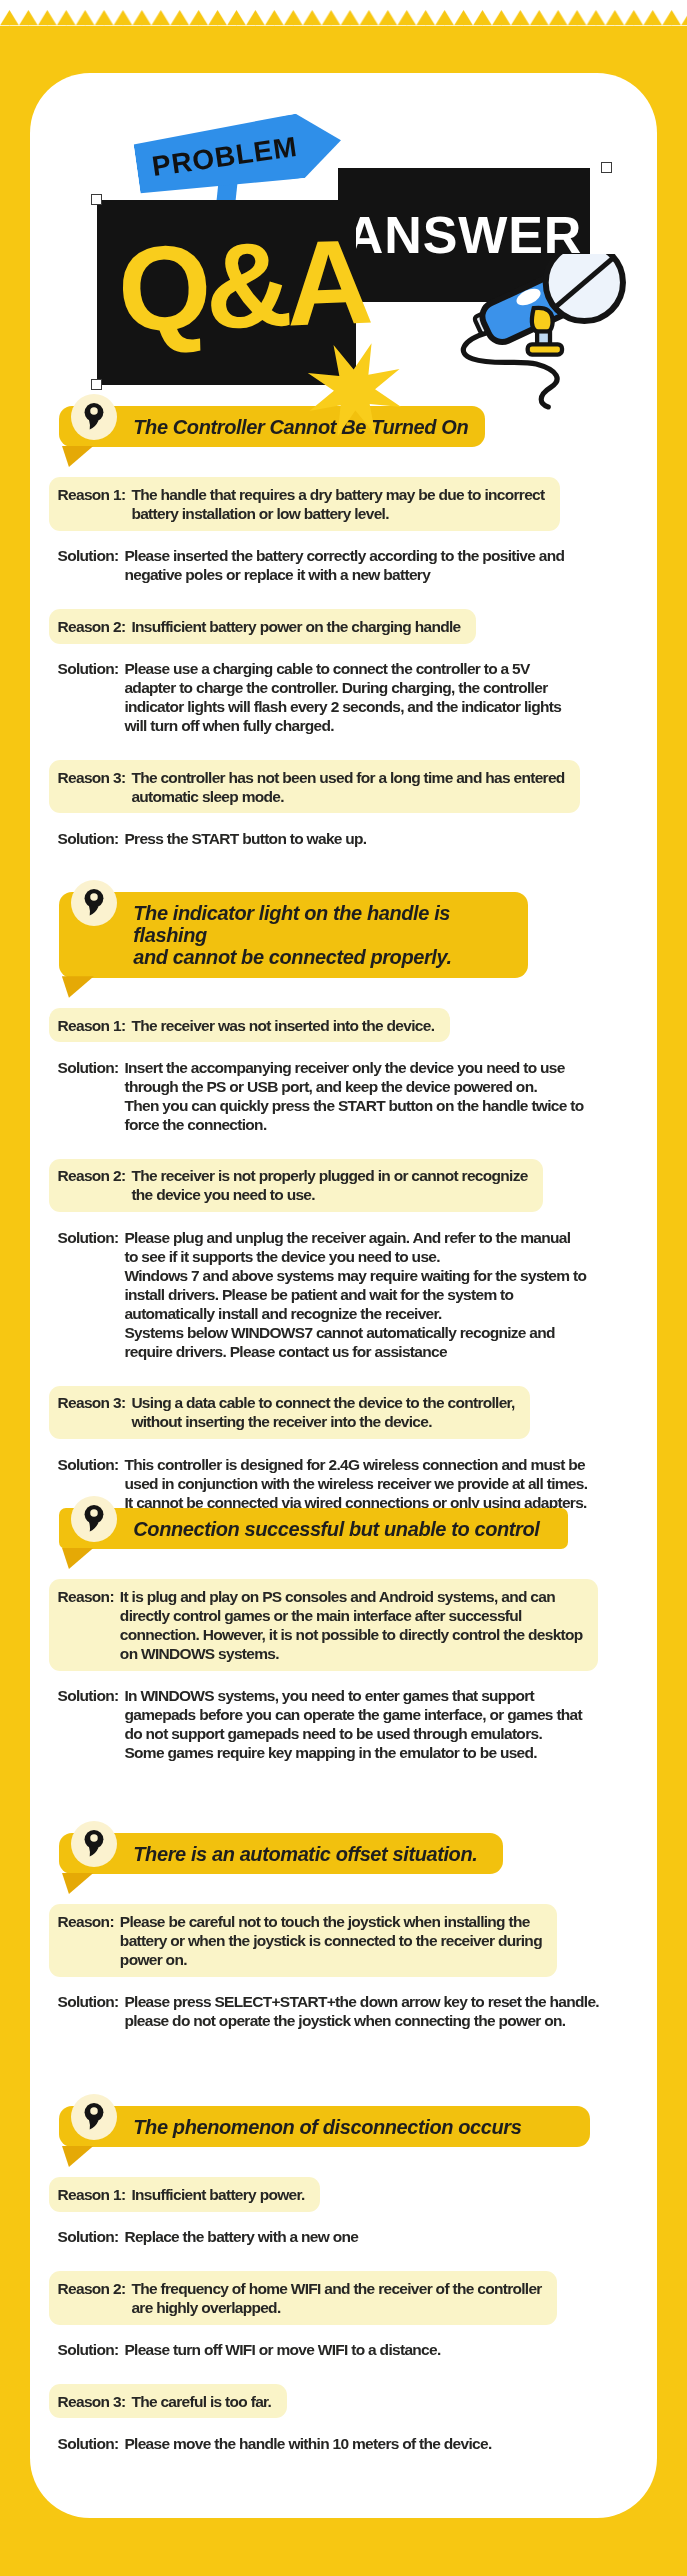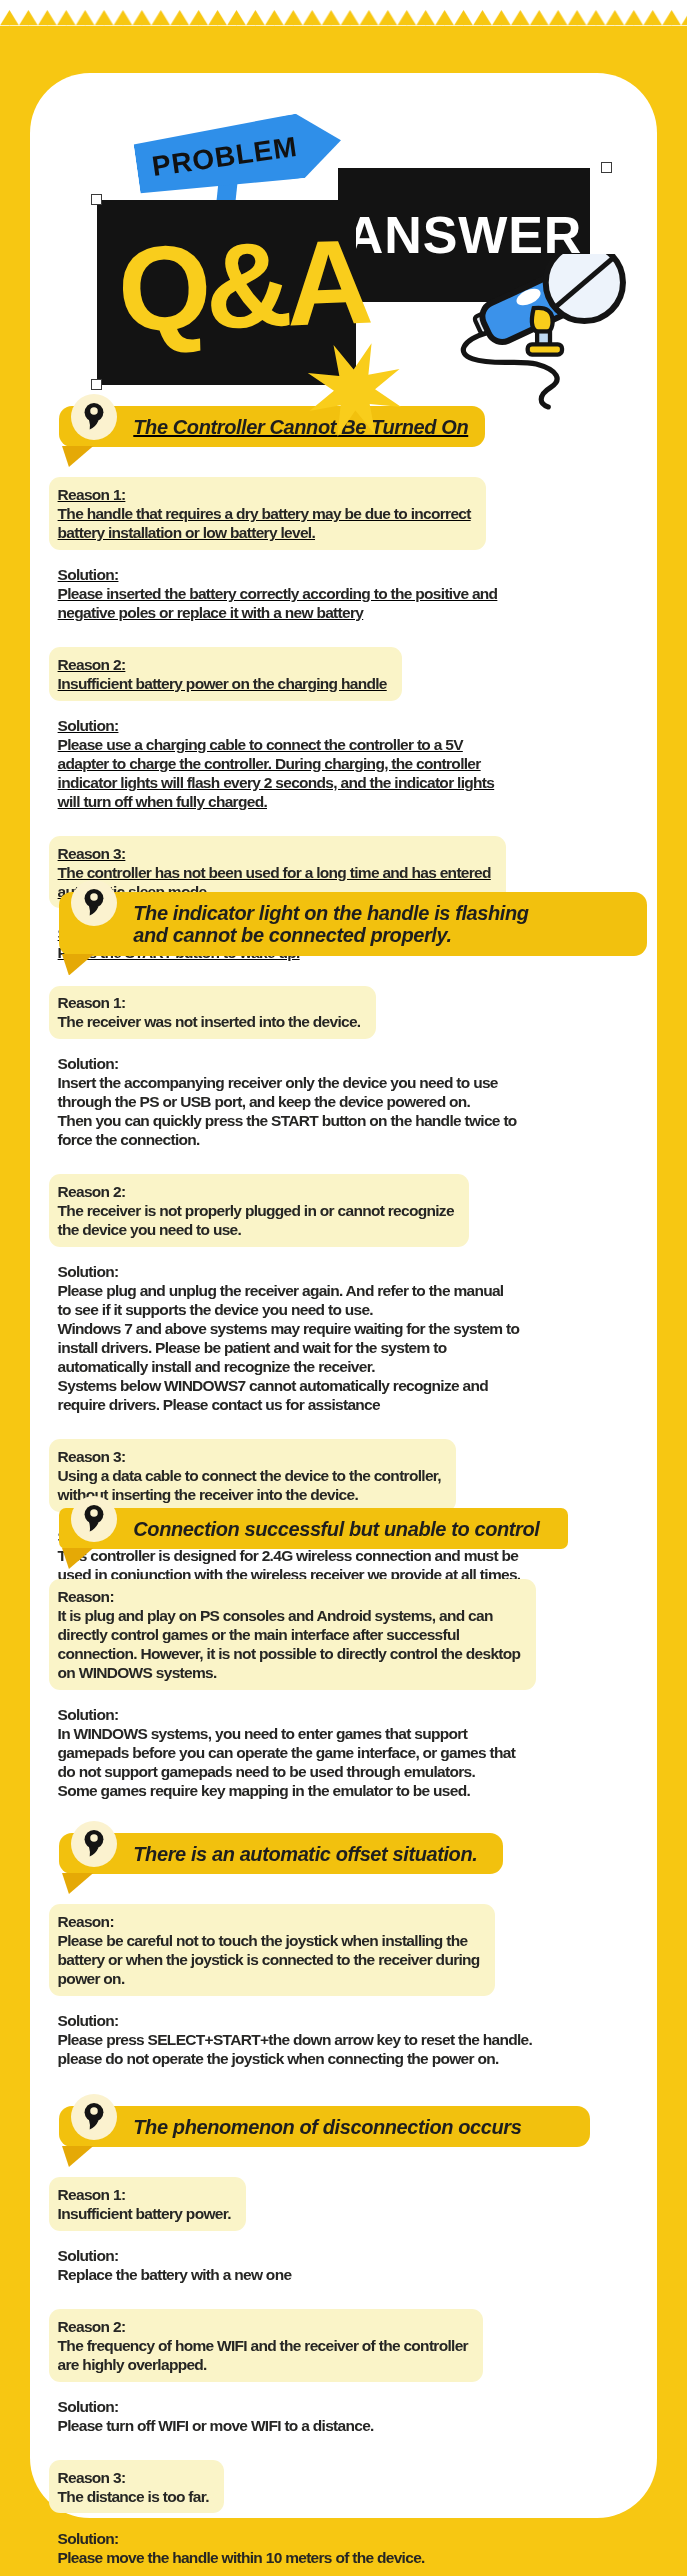--- a/index.html
+++ b/index.html
@@ -34,21 +34,21 @@
   .qa-sec{position:absolute;left:49px;width:609px;}
   .pill{position:relative;margin-left:10.3px;background:#F2C10E;border-radius:13px;
         display:flex;align-items:center;min-height:41px;box-sizing:border-box;
         padding:9.5px 17px 9.5px 74px;z-index:1;}
   .pill-text{font-size:20px;line-height:22.3px;font-weight:700;font-style:italic;letter-spacing:-0.4px;color:#1e1e1e;white-space:pre-line;}
   .pin-circle{position:absolute;left:12px;top:-12px;width:46px;height:46px;background:#FBF2CF;border-radius:50%;
               display:flex;align-items:center;justify-content:center;}
   .pill-tail{position:absolute;left:2.6px;top:calc(100% - 1.7px);width:32px;height:21.5px;background:#E5A906;
              clip-path:polygon(0 0,100% 0,22% 100%);}
   .items{margin-top:30px;}
-  .item{display:flex;margin-top:15.5px;font-size:15.5px;line-height:19px;font-weight:700;letter-spacing:-0.7px;color:#262624;flex-direction:column;}
+  .item{display:flex;margin-top:15.5px;font-size:15.5px;line-height:19px;font-weight:700;letter-spacing:-0.7px;color:#262624;}
   .items > .item:first-child{margin-top:0;}
   .item.hl{margin-top:25px;background:#FAF4C8;border-radius:11.2px;padding:7.7px 15.5px 7.7px 8.6px;width:fit-content;max-width:593px;}
   .items > .item.hl:first-child{margin-top:0;}
   .item.plain{padding-left:8.6px;}
   .item .lbl{white-space:nowrap;margin-right:6px;}
   .item .txt{white-space:pre-line;}
 </style>
 </head>
 <body>
 
@@ -95,21 +95,21 @@
       <rect x="-62" y="-24" width="124" height="48" rx="17" transform="translate(102,60) rotate(-25)" fill="#3B92EA" stroke="#141414" stroke-width="7"></rect>
       <ellipse cx="0" cy="0" rx="15" ry="8" transform="translate(95,50) rotate(-25)" fill="#FFFFFF"></ellipse>
       <circle cx="160" cy="33" r="45" fill="#EDF3FB" stroke="#141414" stroke-width="7"></circle>
       <line x1="126" y1="62" x2="194" y2="4" stroke="#141414" stroke-width="6"></line>
       <path d="M101 63 Q124 60 123 80 Q122 95 106 91 Q95 87 101 63 Z" fill="#F9CD1B" stroke="#141414" stroke-width="5"></path>
       <rect x="105" y="90" width="15" height="17" fill="#BFD9F2" stroke="#141414" stroke-width="5"></rect>
       <rect x="94" y="105" width="40" height="12" rx="5" fill="#F9CD1B" stroke="#141414" stroke-width="5"></rect>
     </svg>
   </div>
 
-  <section class="qa-sec" style="top:406px;text-decoration:underline;">
+  <section class="qa-sec" style="top:406px;">
     <div class="pill" style="width:426px;">
       <div class="pin-circle">
         <svg width="24" height="33" viewBox="0 0 28 38">
             <circle cx="14" cy="13" r="11" fill="#141414"></circle>
             <circle cx="14" cy="11.5" r="4.4" fill="#FBF2CF"></circle>
             <path d="M8 21 Q10 28 9 33 Q16 30 19 23 Z" fill="#141414"></path>
           </svg>
       </div>
       <div class="pill-tail"></div>
       <div class="pill-text">The Controller Cannot Be Turned On</div>
@@ -142,21 +142,21 @@
 automatic sleep mode.</span>
         </div>
       <div class="item plain">
           <span class="lbl">Solution:</span>
           <span class="txt">Press the START button to wake up.</span>
         </div>
     </div>
   </section>
 
   <section class="qa-sec" style="top:892px;">
-    <div class="pill" style="width:588px;">
+    <div class="pill" style="width:469px;">
       <div class="pin-circle">
         <svg width="24" height="33" viewBox="0 0 28 38">
             <circle cx="14" cy="13" r="11" fill="#141414"></circle>
             <circle cx="14" cy="11.5" r="4.4" fill="#FBF2CF"></circle>
             <path d="M8 21 Q10 28 9 33 Q16 30 19 23 Z" fill="#141414"></path>
           </svg>
       </div>
       <div class="pill-tail"></div>
       <div class="pill-text">The indicator light on the handle is flashing
 and cannot be connected properly.</div>
@@ -284,21 +284,21 @@
           <span class="lbl">Reason 2:</span>
           <span class="txt">The frequency of home WIFI and the receiver of the controller
 are highly overlapped.</span>
         </div>
       <div class="item plain">
           <span class="lbl">Solution:</span>
           <span class="txt">Please turn off WIFI or move WIFI to a distance.</span>
         </div>
       <div class="item hl">
           <span class="lbl">Reason 3:</span>
-          <span class="txt">The distance is too far.</span>
+          <span class="txt">The careful is too far.</span>
         </div>
       <div class="item plain">
           <span class="lbl">Solution:</span>
           <span class="txt">Please move the handle within 10 meters of the device.</span>
         </div>
     </div>
   </section>
 
 </div>
 

